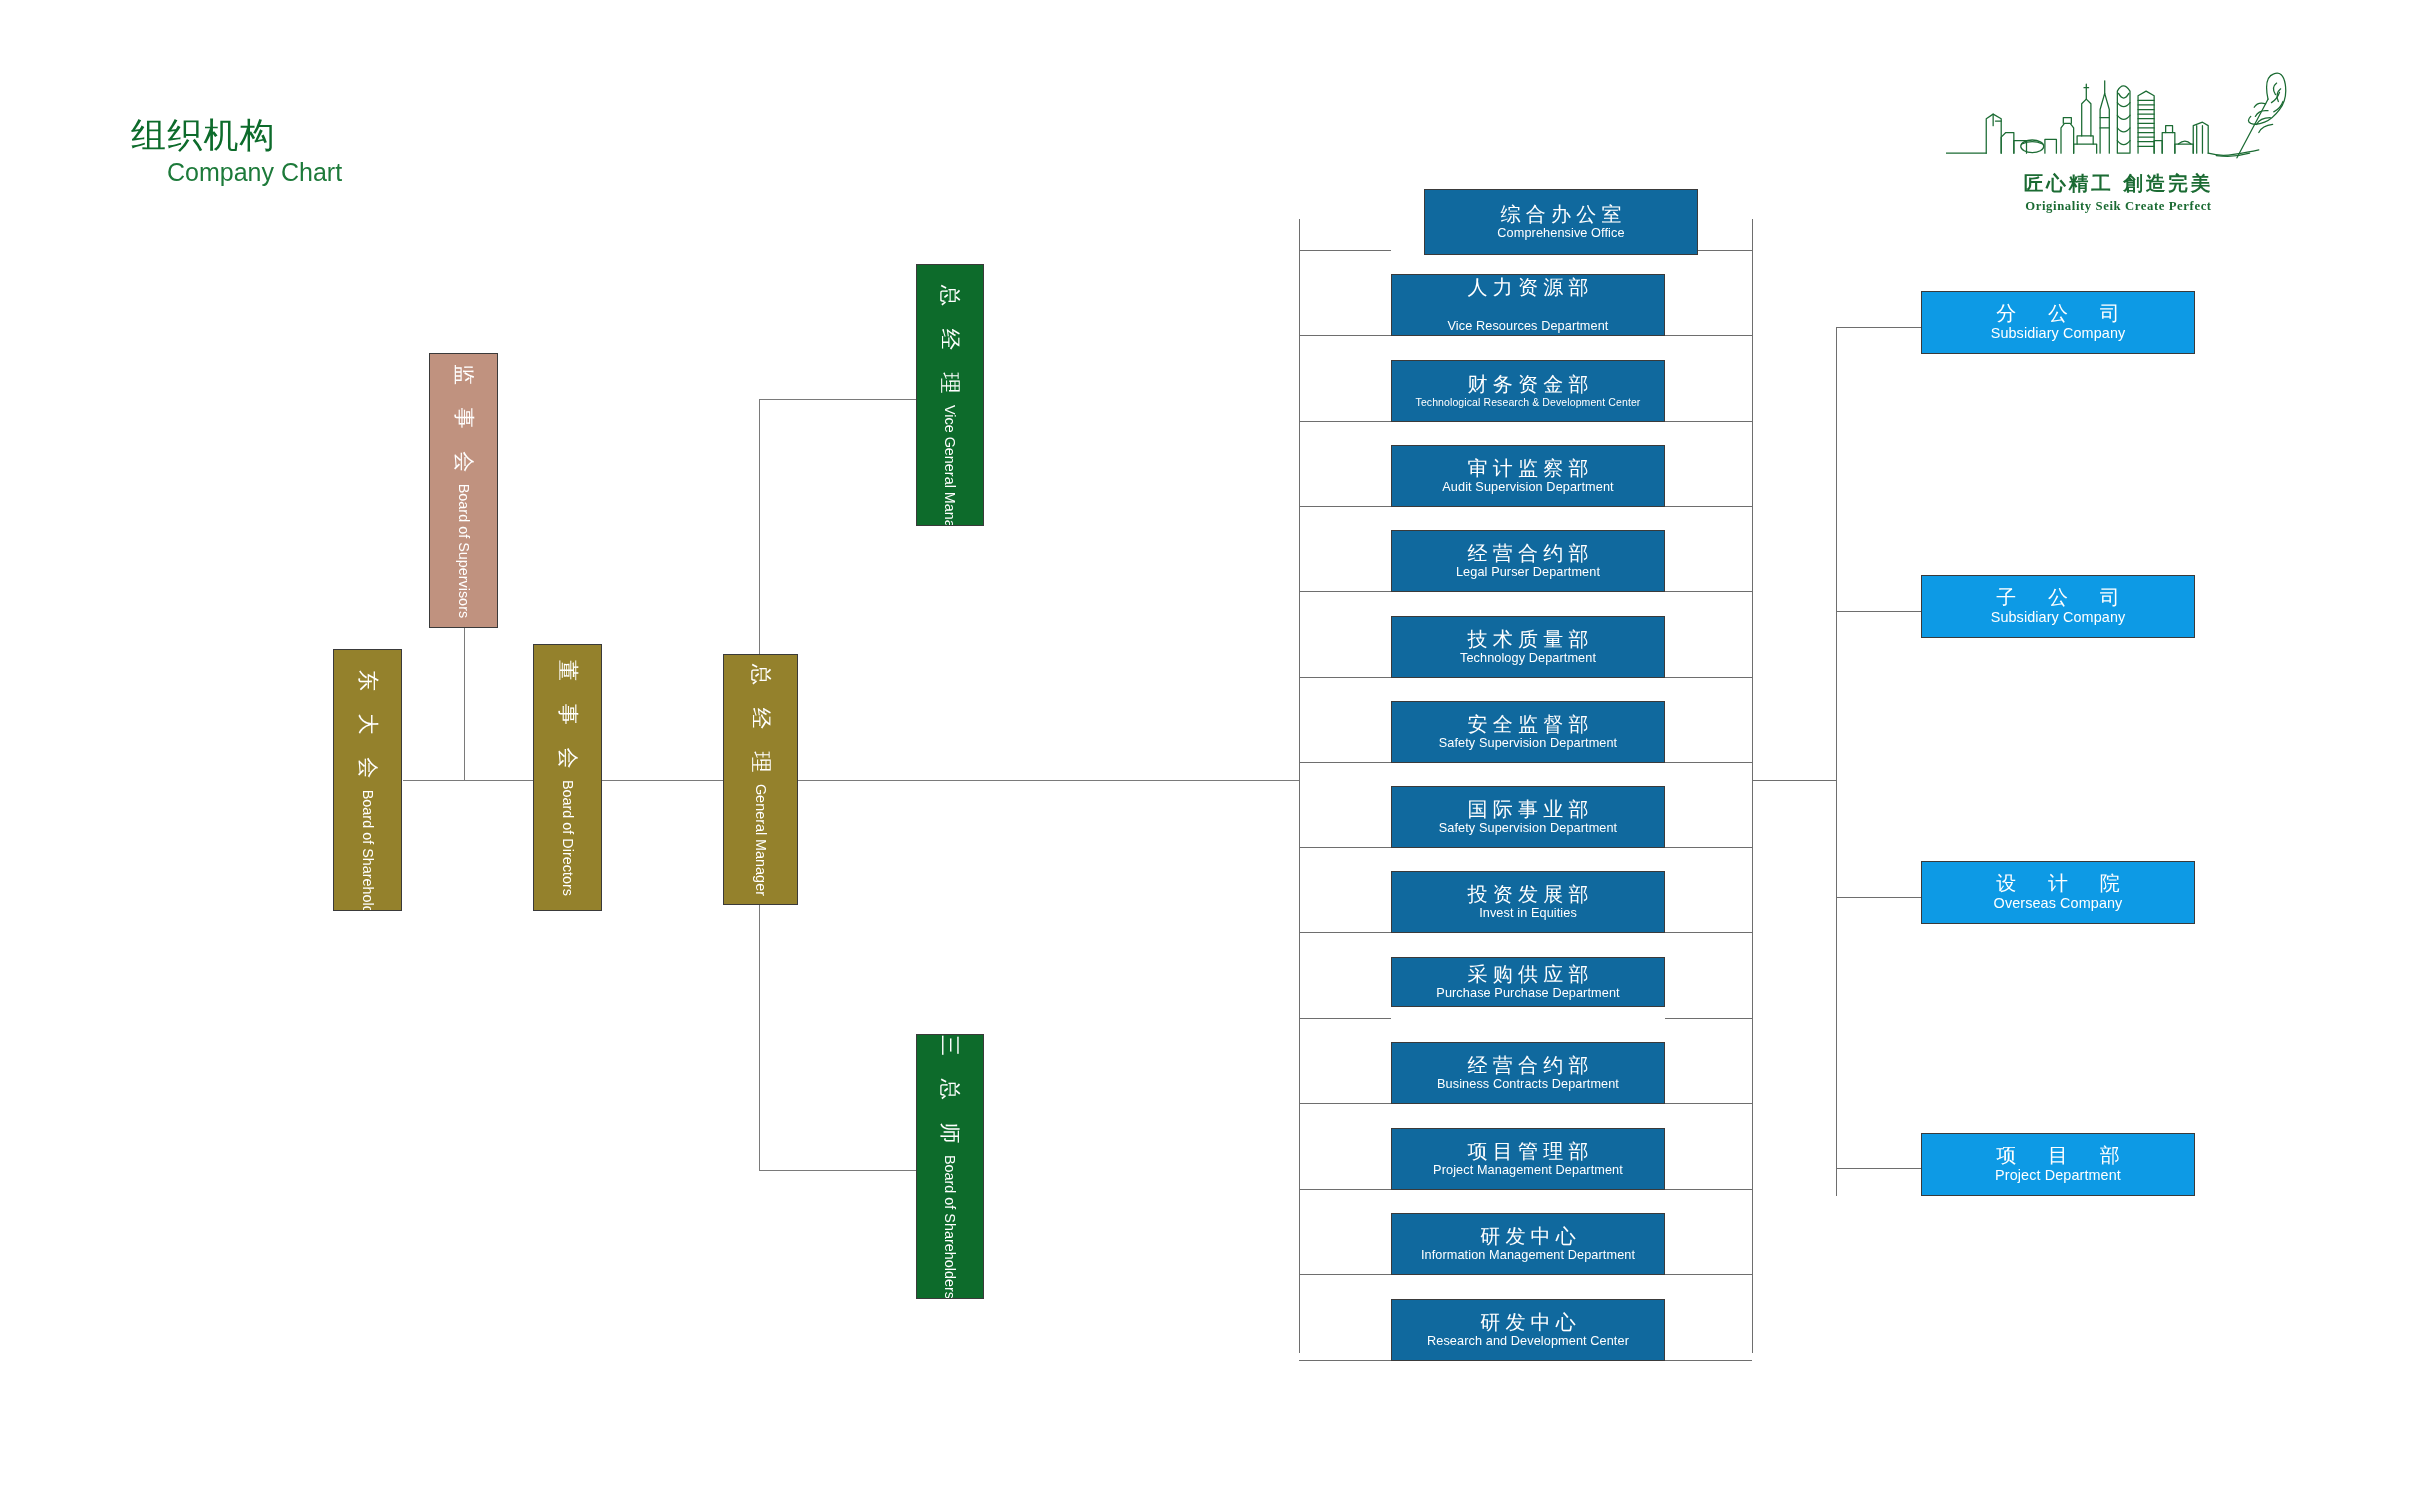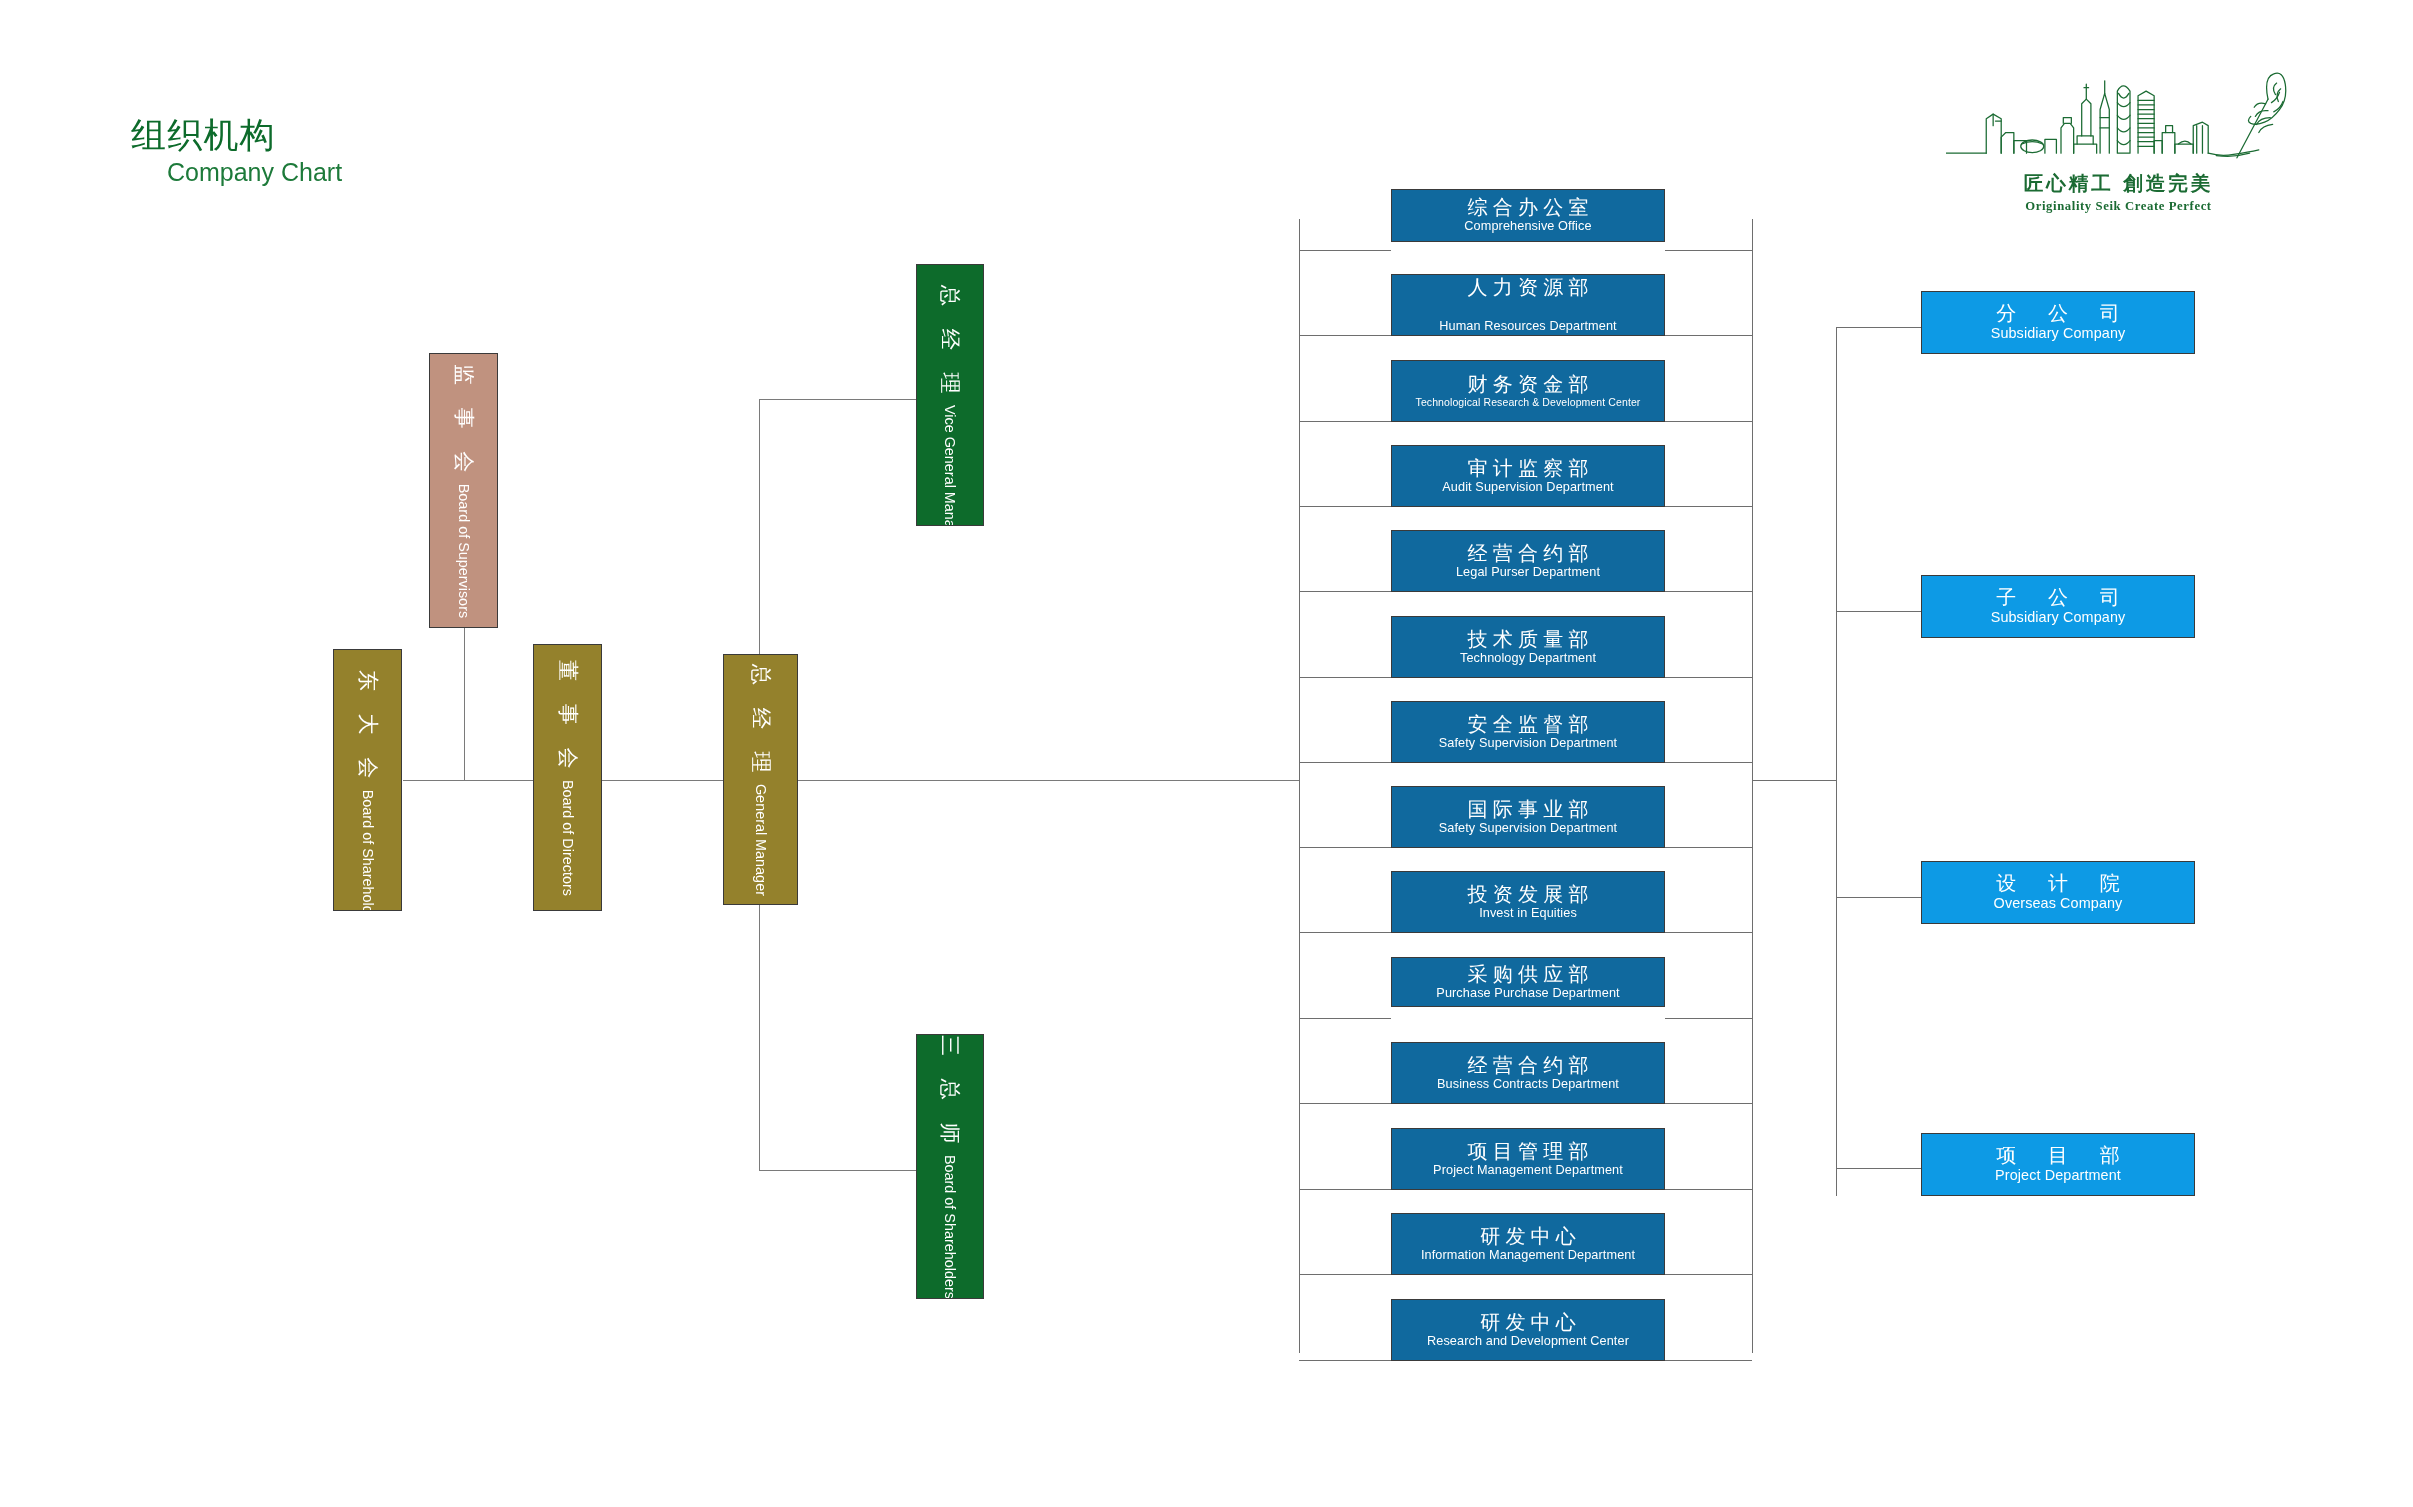--- a/index.html
+++ b/index.html
@@ -214,29 +214,29 @@
   <div class="node vnode" style="left:916px;top:1034px;width:68px;height:265px;background:#0d6b2b;">
     <div class="vwrap">
       <span class="v-cn">三 总 师</span>
       <span class="v-en">Board of Shareholders</span>
     </div>
   </div>
 
   <div id="dept-layer">
       <div class="line h thin" style="left: 1299px; top: 250px; width: 92px;"></div>
       <div class="line h thin" style="left: 1665px; top: 250px; width: 87px;"></div>
-      <div class="node hnode narrow" style="left: 1391px; top: 189px; width: 274px; height: 53px; background: rgb(16, 105, 158); text-align: center;">
+      <div class="node hnode narrow" style="left: 1424px; top: 189px; width: 274px; height: 66px; background: rgb(16, 105, 158); text-align: center;">
         <span class="h-cn">综合办公室</span>
         <span class="h-en">Comprehensive Office</span>
       </div>
       <div class="line h thin" style="left: 1299px; top: 335px; width: 92px;"></div>
       <div class="line h thin" style="left: 1665px; top: 335px; width: 87px;"></div>
       <div class="node hnode narrow" style="left: 1391px; top: 274px; width: 274px; height: 62px; background: rgb(16, 105, 158); gap: 20px;">
         <span class="h-cn">人力资源部</span>
-        <span class="h-en">Human Resources Department</span>
+        <span class="h-en">Vice Resources Department</span>
       </div>
       <div class="line h thin" style="left: 1299px; top: 421px; width: 92px;"></div>
       <div class="line h thin" style="left: 1665px; top: 421px; width: 87px;"></div>
       <div class="node hnode narrow" style="left: 1391px; top: 360px; width: 274px; height: 62px; background: rgb(16, 105, 158);">
         <span class="h-cn">财务资金部</span>
         <span class="h-en" style="font-size: 10.5px;">Technological Research &amp; Development Center</span>
       </div>
       <div class="line h thin" style="left: 1299px; top: 506px; width: 92px;"></div>
       <div class="line h thin" style="left: 1665px; top: 506px; width: 87px;"></div>
       <div class="node hnode narrow" style="left: 1391px; top: 445px; width: 274px; height: 62px; background: rgb(16, 105, 158);">

